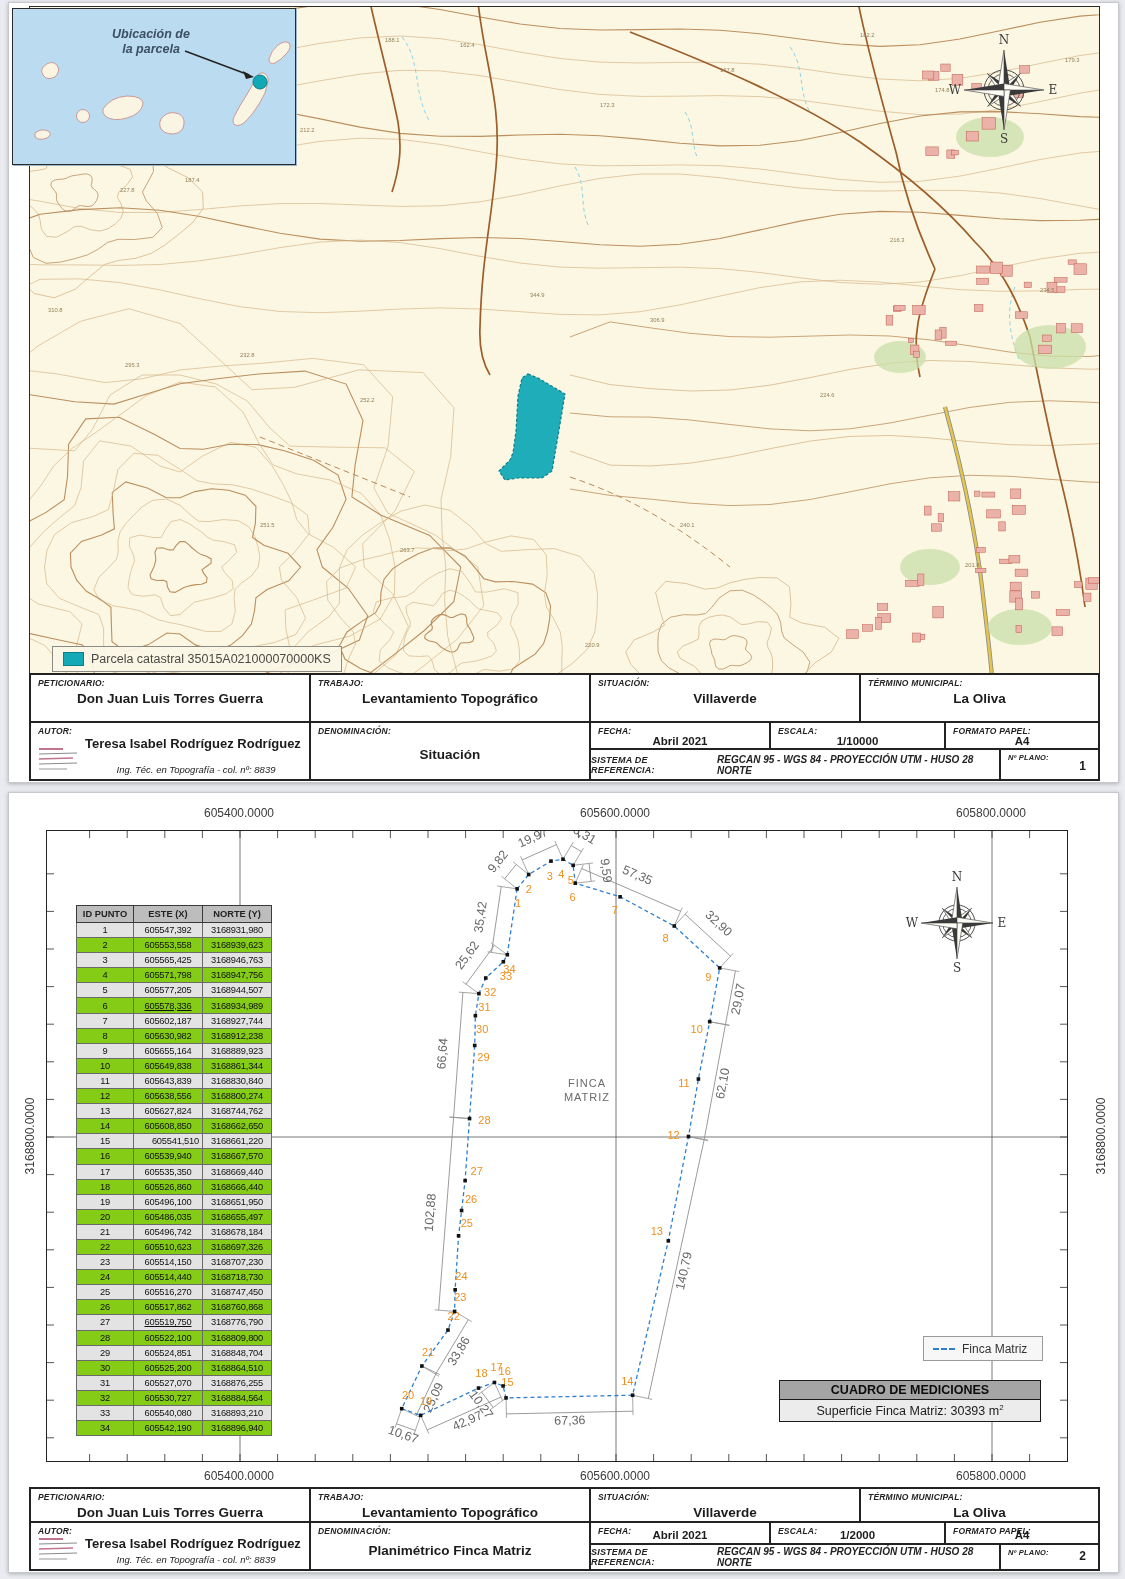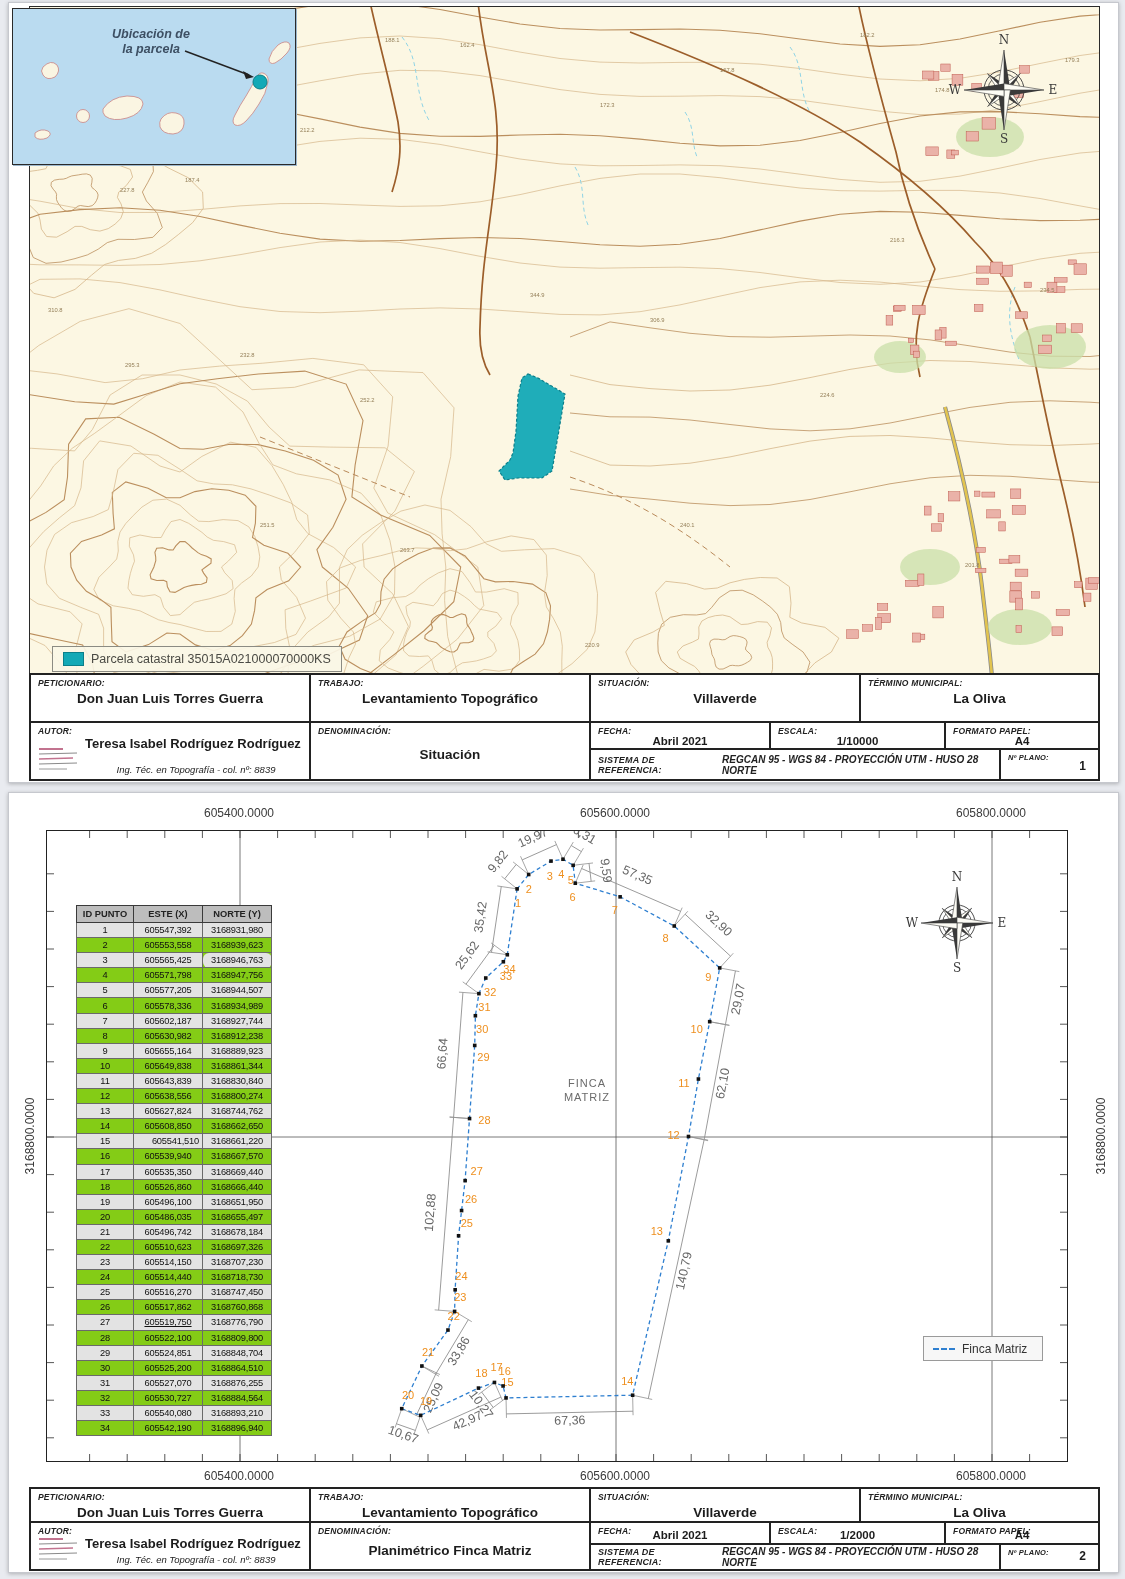--- a/index.html
+++ b/index.html
@@ -21,21 +21,21 @@
            padding:0 10px;border:1px solid #8b8b83;background:rgba(250,246,230,.92);}
   #legend1 .swatch{width:19px;height:12px;background:#13a9b6;border:1px solid #0b7f8a;}
   #legend1 .txt{font-size:12.5px;color:#4a4a44;}
   
   .tblock{position:absolute;left:20px;width:1069px;background:#fff;border:1.5px solid #222;}
   .tb-cell{position:absolute;border:1px solid #222;box-sizing:border-box;overflow:hidden;}
   .tb-label{position:absolute;left:7px;top:3px;font-size:8.5px;font-weight:bold;font-style:italic;color:#222;
             letter-spacing:.2px;}
   .tb-value{position:absolute;left:0;right:0;top:16px;text-align:center;font-size:13.5px;font-weight:600;color:#1c1c1c;}
   .tb-sub{position:absolute;left:52px;right:0;bottom:4px;text-align:center;font-size:9.5px;font-style:italic;color:#222;}
-  .tb-inline{display:flex;align-items:center;padding-left:7px;gap:8px;}
+  .tb-inline{display:flex;align-items:center;gap:8px;}
   .tb-inline .tb-label{position:static;}
   .stamp{position:absolute;left:6px;bottom:5px;width:44px;height:30px;}
   
   #planFrame{position:absolute;left:37px;top:37px;width:1020px;height:630px;border:1.5px solid #222;}
   .ax{position:absolute;font-size:12px;color:#3a3a3a;white-space:nowrap;}
   .ax.h{transform:translateX(-50%);}
   .ax.v{transform:translate(-50%,-50%) rotate(-90deg);}
   #coordTable{position:absolute;left:67px;top:112px;border-collapse:collapse;border:1.6px solid #1a1a1a;
               font-size:9.3px;background:#84cc16;}
   #coordTable th{background:#bdbdbd;border:1px solid #3a3a3a;font-size:9.3px;height:16px;padding:0 2px;}
@@ -634,35 +634,35 @@
             <td style="width: 62px;">3168931,980</td>
           </tr>
           <tr>
             <td style="width: 50px;">2</td>
             <td style="width: 62px;">605553,558</td>
             <td style="width: 62px;">3168939,623</td>
           </tr>
           <tr class="odd">
             <td style="width: 50px;">3</td>
             <td style="width: 62px;">605565,425</td>
-            <td style="width: 62px; border-radius: 6px;">3168946,763</td>
+            <td style="width: 62px;">3168946,763</td>
           </tr>
           <tr>
             <td style="width: 50px;">4</td>
             <td style="width: 62px;">605571,798</td>
             <td style="width: 62px;">3168947,756</td>
           </tr>
           <tr class="odd">
             <td style="width: 50px;">5</td>
             <td style="width: 62px;">605577,205</td>
             <td style="width: 62px;">3168944,507</td>
           </tr>
           <tr class="q">
             <td style="width: 50px;">6</td>
-            <td style="width: 62px;">605578,336</td>
+            <td style="width: 62px; text-decoration: underline;">605578,336</td>
             <td style="width: 62px;">3168934,989</td>
           </tr>
           <tr class="odd">
             <td style="width: 50px;">7</td>
             <td style="width: 62px;">605602,187</td>
             <td style="width: 62px;">3168927,744</td>
           </tr>
           <tr>
             <td style="width: 50px;">8</td>
             <td style="width: 62px;">605630,982</td>
@@ -804,20 +804,24 @@
     <div id="fincaLbl">
       <div>FINCA</div>
       <div>MATRIZ</div>
     </div>
 
     <div id="legend2">
       <span class="dash"></span>
       <span class="txt">Finca Matriz</span>
     </div>
 
+    <div id="cuadro">
+      <div class="hd">CUADRO DE MEDICIONES</div>
+      <div class="vl"><span>Superficie Finca Matriz: 30393 m</span><sup>2</sup></div>
+    </div>
 
     <div class="tblock" id="tblock2" style="top:694px;height:82px;">
         <div class="tb-cell" style="left: 0px; top: 0px; width: 280px; height: 34px;">
           <span class="tb-label">PETICIONARIO:</span>
           <div class="tb-value">Don Juan Luis Torres Guerra</div>
         </div>
         <div class="tb-cell" style="left: 280px; top: 0px; width: 280px; height: 34px;">
           <span class="tb-label">TRABAJO:</span>
           <div class="tb-value">Levantamiento Topográfico</div>
         </div>

